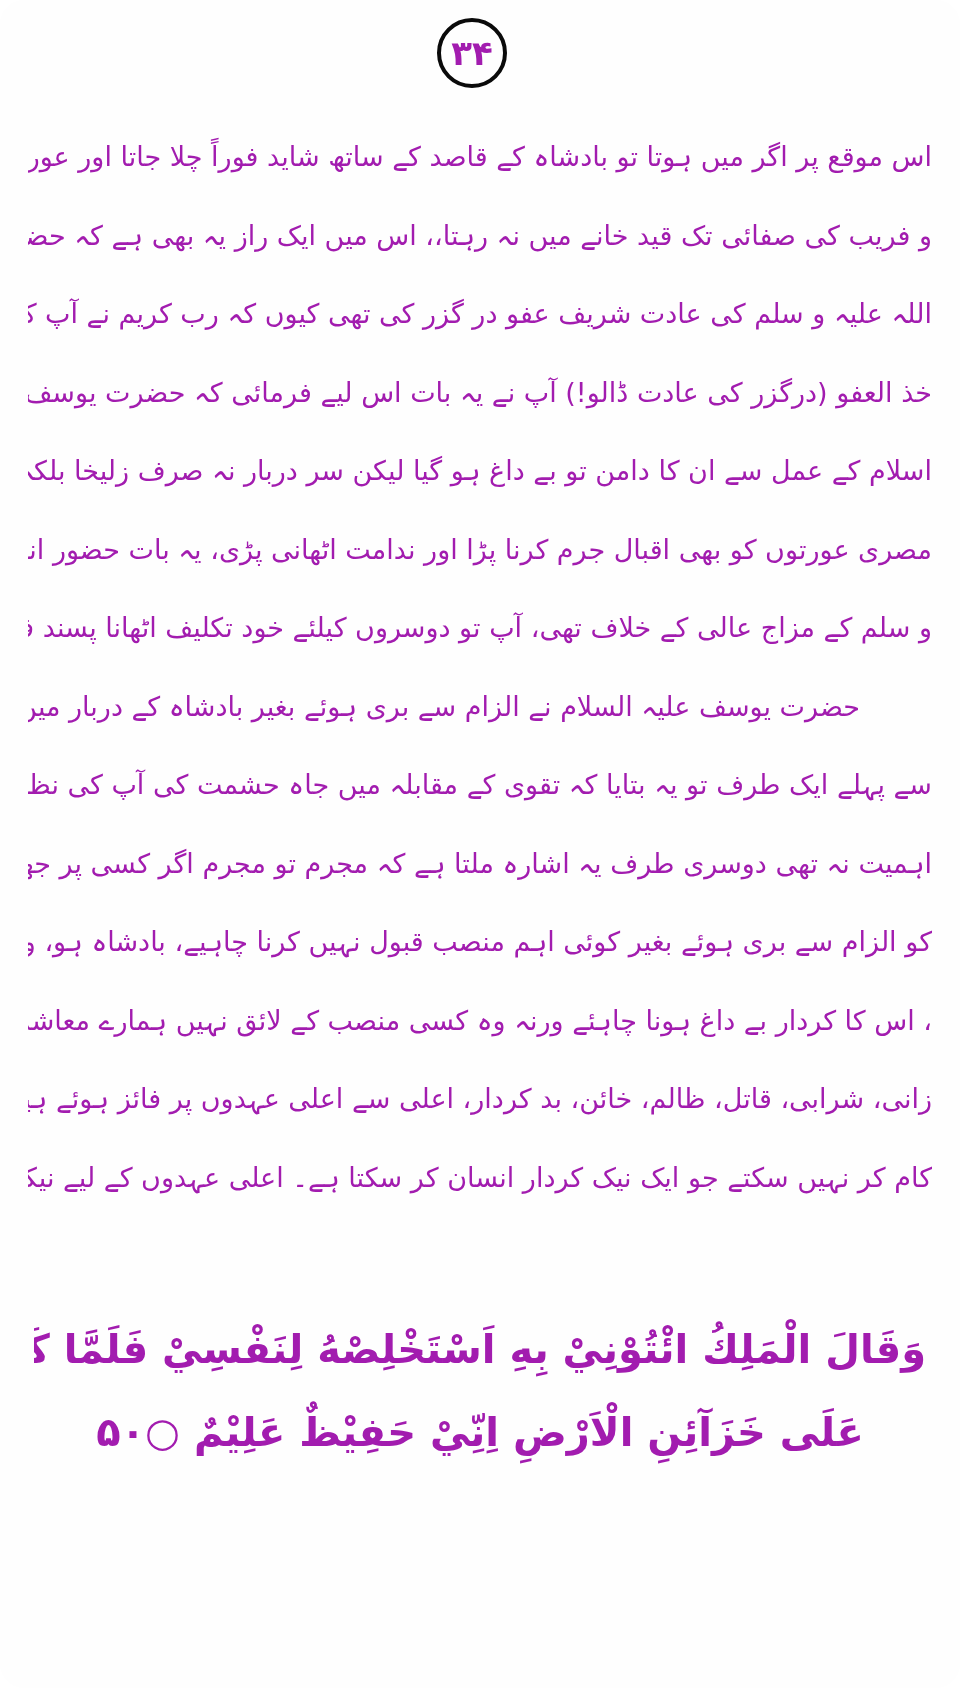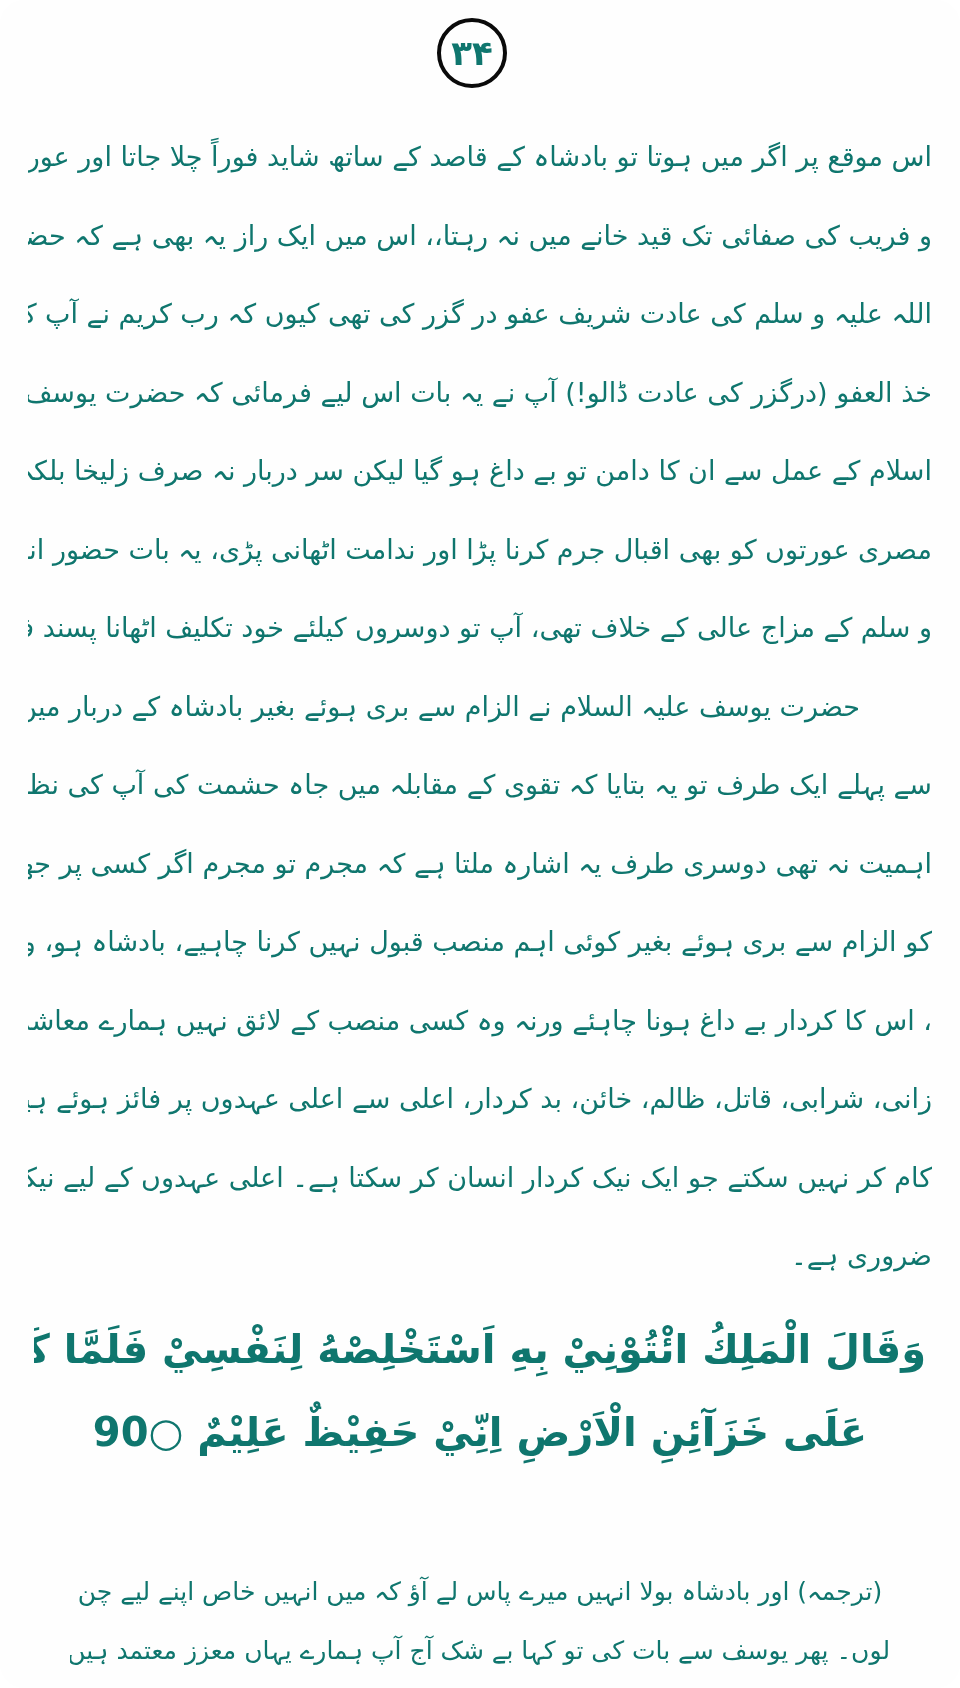--- a/index.html
+++ b/index.html
@@ -1,20 +1,20 @@
 <!DOCTYPE html>
 <html lang="ur" dir="rtl"><head>
 <meta charset="utf-8">
 <style>
   html,body{margin:0;padding:0;background:#ffffff;}
   .page{
     position:relative;
     width:960px;height:1688px;
     background:#fefefe;
-    color:#0f766e;
+    color:#a21caf;
     font-family:"DejaVu Sans", sans-serif;
     overflow:hidden;
     direction:rtl;
     border-radius:24px;
   }
   
   .pageno-badge{
     position:absolute;top:18px;left:437px;
     width:62px;height:62px;
     border:4px solid #0a0a0a;border-radius:50%;
@@ -75,26 +75,21 @@
     <div class="line">مصری عورتوں کو بھی اقبال جرم کرنا پڑا اور ندامت اٹھانی پڑی، یہ بات حضور انور صلی اللہ علیہ</div>
     <div class="line para-end">و سلم کے مزاج عالی کے خلاف تھی، آپ تو دوسروں کیلئے خود تکلیف اٹھانا پسند فرماتے تھے۔</div>
 
     <div class="line first-indent">حضرت یوسف علیہ السلام نے الزام سے بری ہوئے بغیر بادشاہ کے دربار میں جانے</div>
     <div class="line">سے پہلے ایک طرف تو یہ بتایا کہ تقوی کے مقابلہ میں جاہ حشمت کی آپ کی نظر میں کوئی</div>
     <div class="line">اہمیت نہ تھی دوسری طرف یہ اشارہ ملتا ہے کہ مجرم تو مجرم اگر کسی پر جھوٹا الزام بھی ہو تو اس</div>
     <div class="line">کو الزام سے بری ہوئے بغیر کوئی اہم منصب قبول نہیں کرنا چاہیے، بادشاہ ہو، وزیر ہو، امیر ہو</div>
     <div class="line">، اس کا کردار بے داغ ہونا چاہئے ورنہ وہ کسی منصب کے لائق نہیں ہمارے معاشرے میں</div>
     <div class="line">زانی، شرابی، قاتل، ظالم، خائن، بد کردار، اعلی سے اعلی عہدوں پر فائز ہوئے ہیں، یہ لوگ وہ</div>
     <div class="line">کام کر نہیں سکتے جو ایک نیک کردار انسان کر سکتا ہے۔ اعلی عہدوں کے لیے نیکی اور پاکی بہت</div>
-    <div class="line para-end">ضروری ہے۔</div>
   </div>
 
   <div class="verse-block">
     <div class="vline">وَقَالَ الْمَلِكُ ائْتُوْنِيْ بِهِ اَسْتَخْلِصْهُ لِنَفْسِيْ فَلَمَّا كَلَّمَهُ</div>
-    <div class="vline">عَلَى خَزَآئِنِ الْاَرْضِ اِنِّيْ حَفِيْظٌ عَلِيْمٌ ○90</div>
+    <div class="vline">عَلَى خَزَآئِنِ الْاَرْضِ اِنِّيْ حَفِيْظٌ عَلِيْمٌ ○۵۰</div>
   </div>
 
-  <div class="translation-block">
-    <div class="tline">(ترجمہ) اور بادشاہ بولا انہیں میرے پاس لے آؤ کہ میں انہیں خاص اپنے لیے چن</div>
-    <div class="tline">لوں۔ پھر یوسف سے بات کی تو کہا بے شک آج آپ ہمارے یہاں معزز معتمد ہیں</div>
-  </div>
 
 </div>
 
 </body></html>

